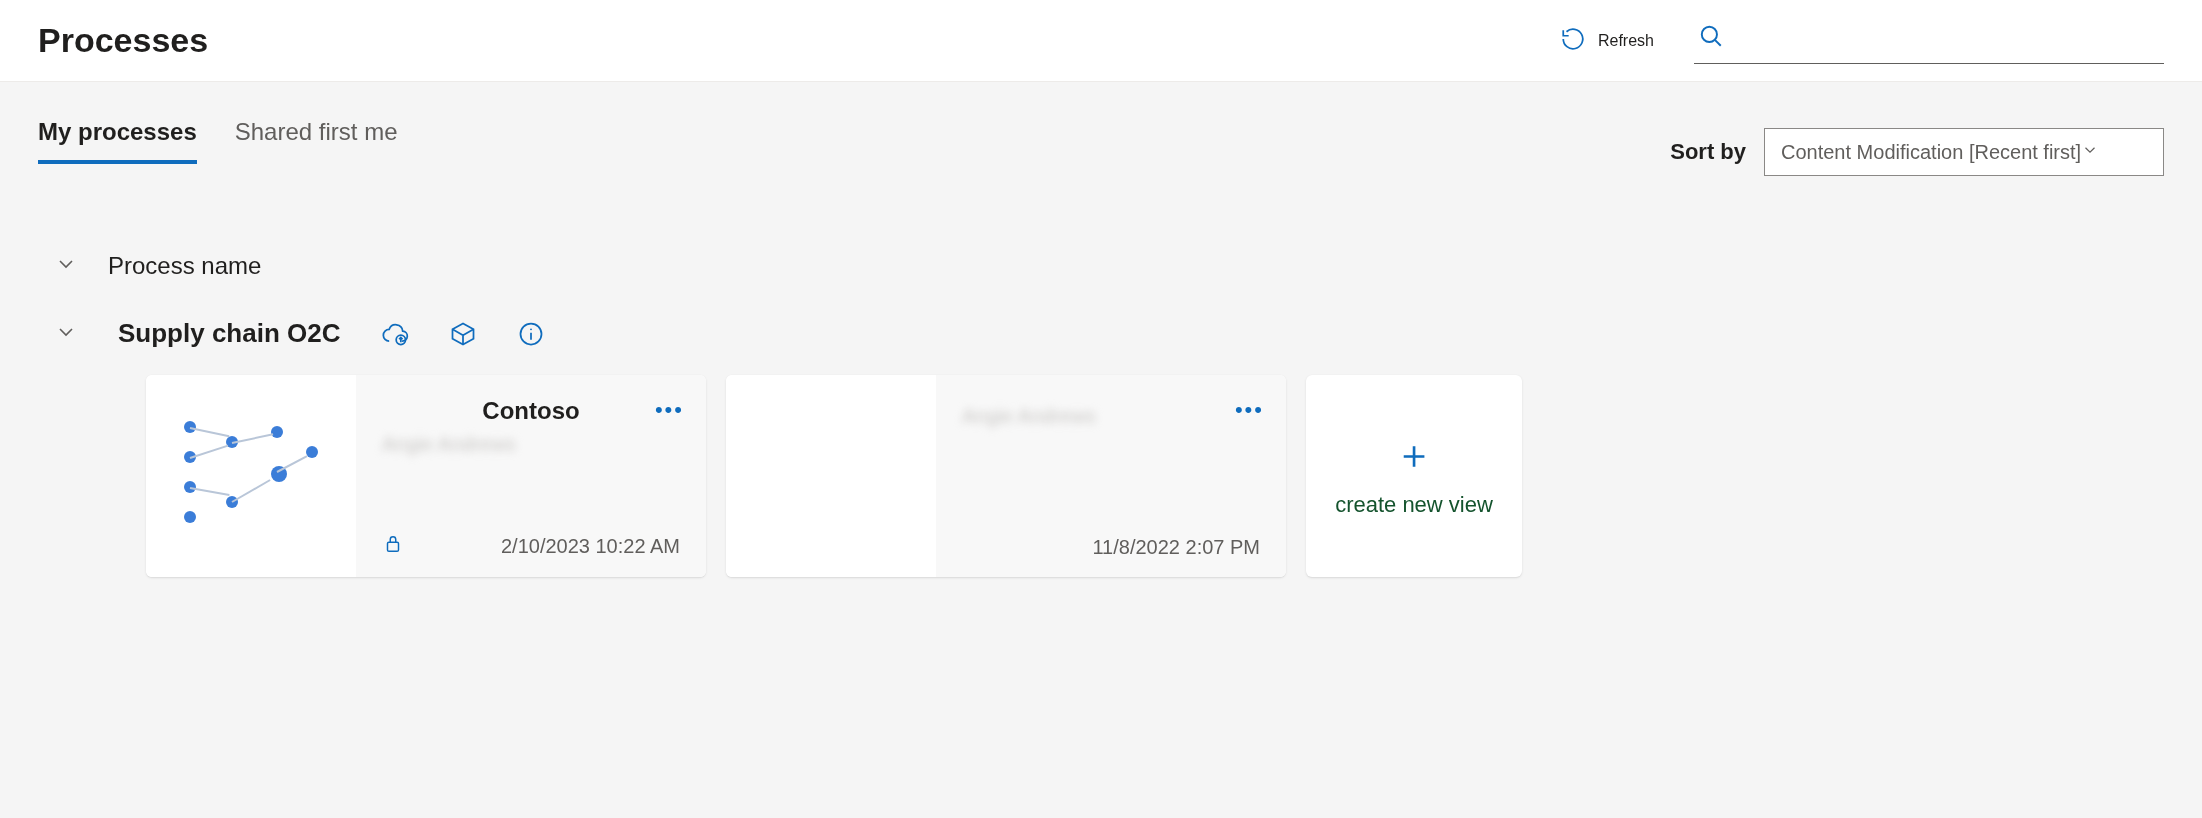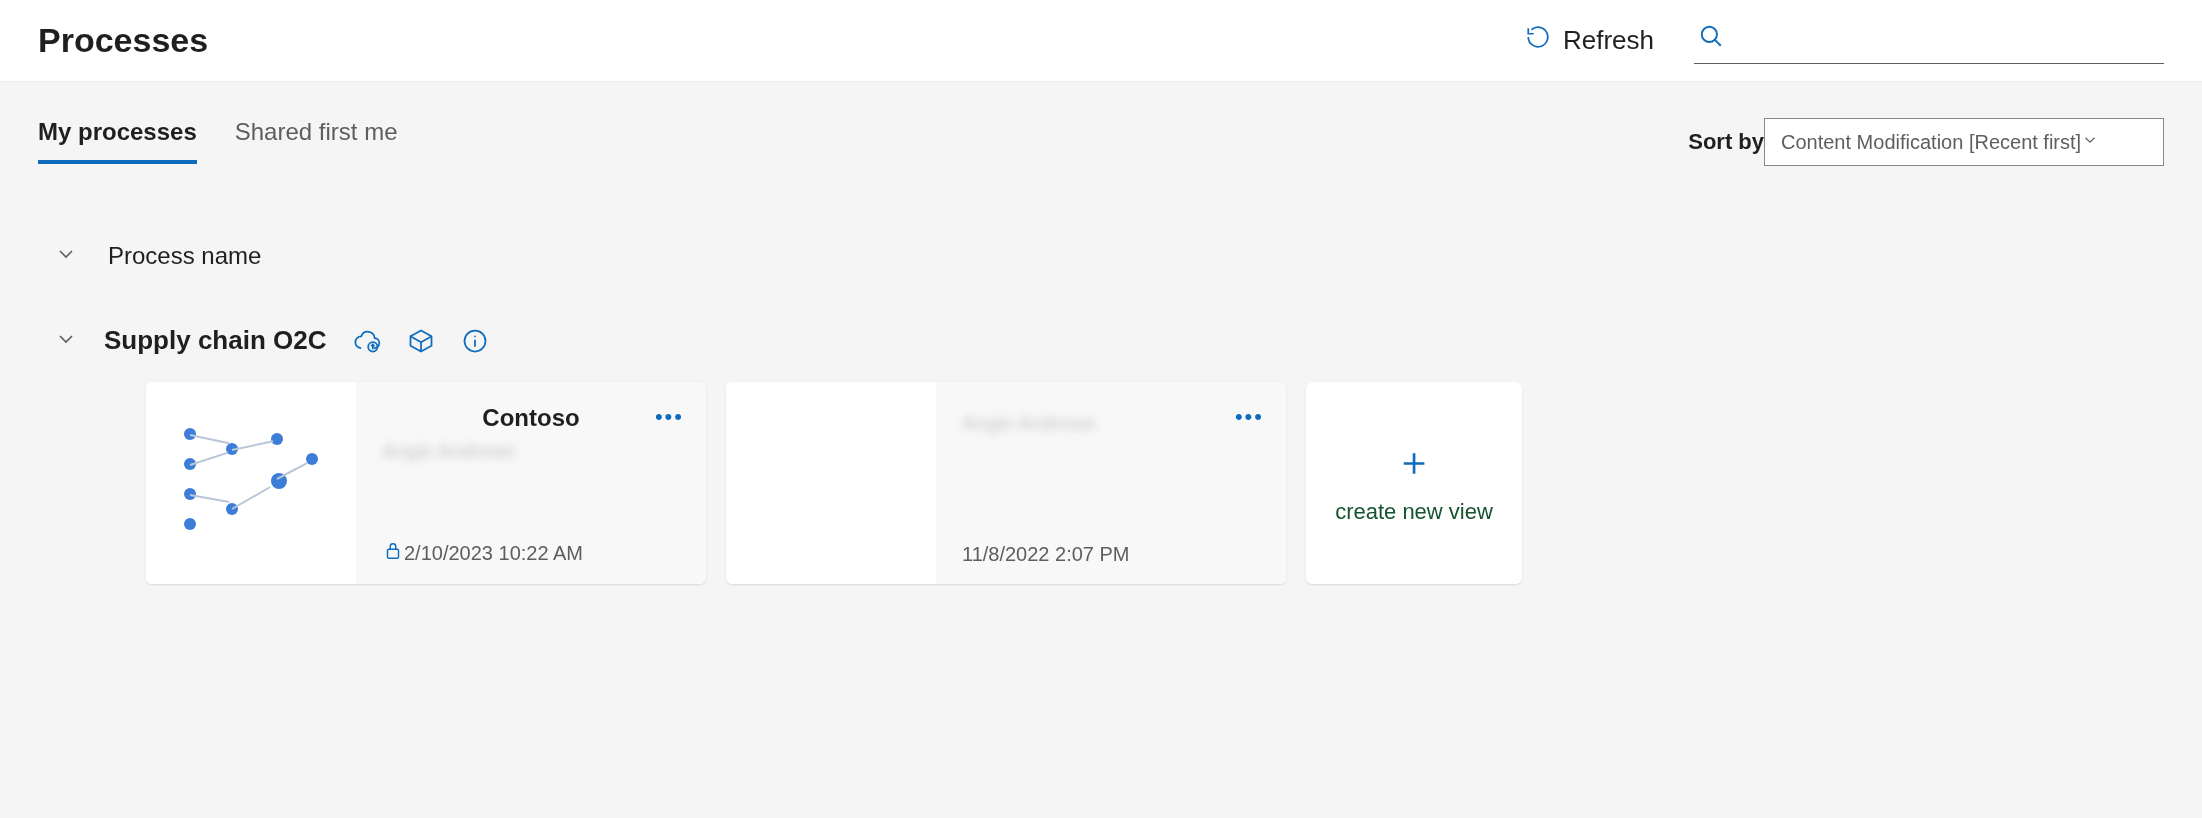--- a/index.html
+++ b/index.html
@@ -21,21 +21,21 @@
   .page-title {
     font-size:34px;
     font-weight:600;
     color:#201f1e;
   }
   .top-spacer { flex:1; }
   .refresh-btn {
     display:flex;
     align-items:center;
     gap:12px;
-    font-size:26px;
+    font-size:16px;
     color:#201f1e;
     cursor:pointer;
     padding:8px 20px;
   }
   .refresh-btn svg { color:#0f6cbd; }
   .search-wrap {
     display:flex;
     align-items:center;
     gap:20px;
     border-bottom:1px solid #605e5c;
@@ -70,21 +70,21 @@
     cursor:pointer;
     border-bottom:4px solid transparent;
   }
   .tab.active {
     font-weight:600;
     color:#201f1e;
     border-bottom:4px solid #0f6cbd;
     text-align:center;
   }
   .sub-spacer { flex:1; }
-  .sort-wrap { display:flex; align-items:center; margin-top:0;}
+  .sort-wrap { display:flex; align-items:center; gap:18px; margin-top:10px;}
   .sort-label { font-size:22px; font-weight:600; color:#201f1e;}
   .sort-select {
     display:flex;
     align-items:center;
     justify-content:flex-start;
     border:1px solid #8a8886;
     background:#ffffff;
     height:48px;
     width:400px;
     padding:0 16px;
@@ -98,22 +98,22 @@
     align-items:center;
     gap:30px;
     margin-top:76px;
     padding-left:16px;
   }
   .chevron { color:#605e5c; cursor:pointer; }
   .group-label { font-size:24px; color:#201f1e; }
   .process-row {
     display:flex;
     align-items:center;
-    gap:26px;
-    margin-top:55px;
+    gap:40px;
+    margin-top:38px;
     padding-left:16px;
   }
   .process-name { font-size:26px; font-weight:600; color:#201f1e; }
   .icon-btn { cursor:pointer; color:#0f6cbd; display:flex; align-items:center;}
   .cards {
     display:flex;
     gap:20px;
     margin-top:26px;
     padding-left:108px;
   }
@@ -144,20 +144,21 @@
   .card-title { font-size:24px; font-weight:600; color:#201f1e;text-align:center; }
   .card-sub  { font-size:20px; color:#c8c6c4; filter:blur(4px); margin-top:8px; user-select:none;}
   .card-menu {
     position:absolute; top:22px; right:22px;
     color:#0f6cbd; cursor:pointer; font-size:22px; letter-spacing:2px;
   }
   .card-footer {
     margin-top:auto;
     display:flex;
     align-items:center;
+    justify-content:space-between;
   }
   .lock-icon { color:#0f6cbd; }
   .card-date { font-size:20px; color:#605e5c; }
   .new-card {
     width:216px;
     height:202px;
     background:#ffffff;
     border-radius:6px;
     box-shadow:0 1px 3px rgba(0,0,0,0.08), 0 0.5px 1px rgba(0,0,0,0.05);
     display:flex;

